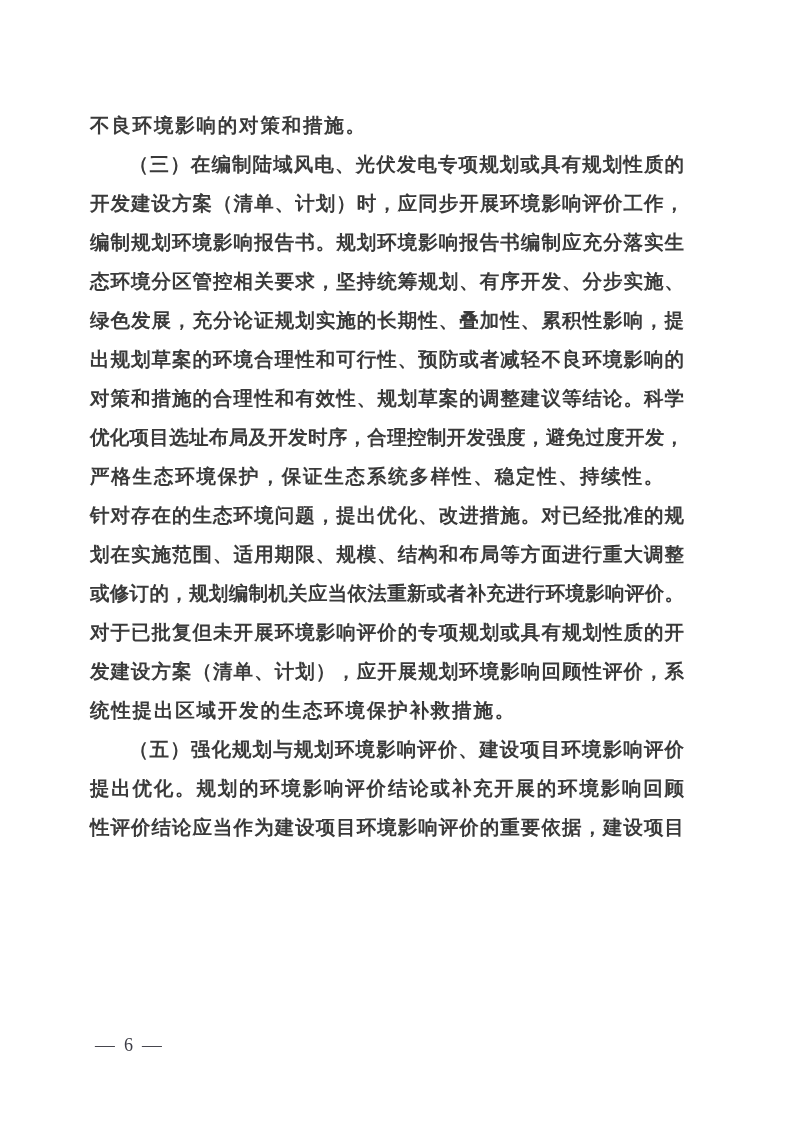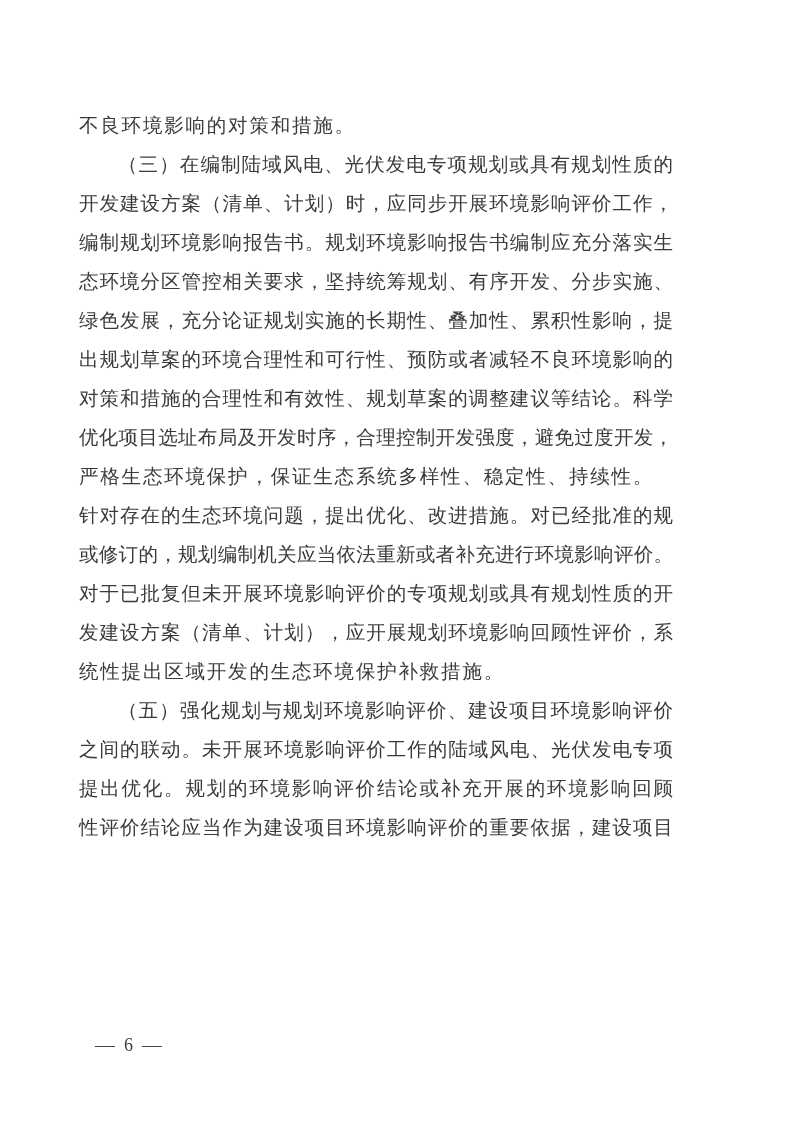--- a/index.html
+++ b/index.html
@@ -11,24 +11,25 @@
     overflow: hidden;
   }
   .page {
     position: relative;
     width: 794px;
     height: 1123px;
     background: #ffffff;
   }
   .content {
     position: absolute;
-    left: 79px;
+    left: 90px;
     top: 106px;
     width: 594px;
     color: #3a3a3a;
+    font-weight: bold;
   }
   .line {
     font-size: 19.5px;
     line-height: 39px;
     height: 39px;
     white-space: nowrap;
     text-align: justify;
     text-align-last: justify;
     -moz-text-align-last: justify;
     color: #3a3a3a;
@@ -75,27 +76,27 @@
     <div class="line">开发建设方案（清单、计划）时，应同步开展环境影响评价工作，</div>
     <div class="line">编制规划环境影响报告书。规划环境影响报告书编制应充分落实生</div>
     <div class="line">态环境分区管控相关要求，坚持统筹规划、有序开发、分步实施、</div>
     <div class="line">绿色发展，充分论证规划实施的长期性、叠加性、累积性影响，提</div>
     <div class="line">出规划草案的环境合理性和可行性、预防或者减轻不良环境影响的</div>
     <div class="line">对策和措施的合理性和有效性、规划草案的调整建议等结论。科学</div>
     <div class="line">优化项目选址布局及开发时序，合理控制开发强度，避免过度开发，</div>
     <div class="line last">严格生态环境保护，保证生态系统多样性、稳定性、持续性。</div>
 
     <div class="line">针对存在的生态环境问题，提出优化、改进措施。对已经批准的规</div>
+    <div class="line">划在实施范围、适用期限、规模、结构和布局等方面进行重大调整</div>
     <div class="line">或修订的，规划编制机关应当依法重新或者补充进行环境影响评价。</div>
     <div class="line">对于已批复但未开展环境影响评价的专项规划或具有规划性质的开</div>
     <div class="line">发建设方案（清单、计划），应开展规划环境影响回顾性评价，系</div>
     <div class="line last">统性提出区域开发的生态环境保护补救措施。</div>
 
     <div class="line indent">（五）强化规划与规划环境影响评价、建设项目环境影响评价</div>
-    <div class="line">之间的联动。未开展环境影响评价工作的陆域风电、光伏发电专项</div>
     <div class="line">提出优化。规划的环境影响评价结论或补充开展的环境影响回顾</div>
     <div class="line">性评价结论应当作为建设项目环境影响评价的重要依据，建设项目</div>
 
   </div>
 
   <div class="footer">
     <span class="dash">—</span>
     <span class="pagenum">6</span>
     <span class="dash">—</span>
   </div>

